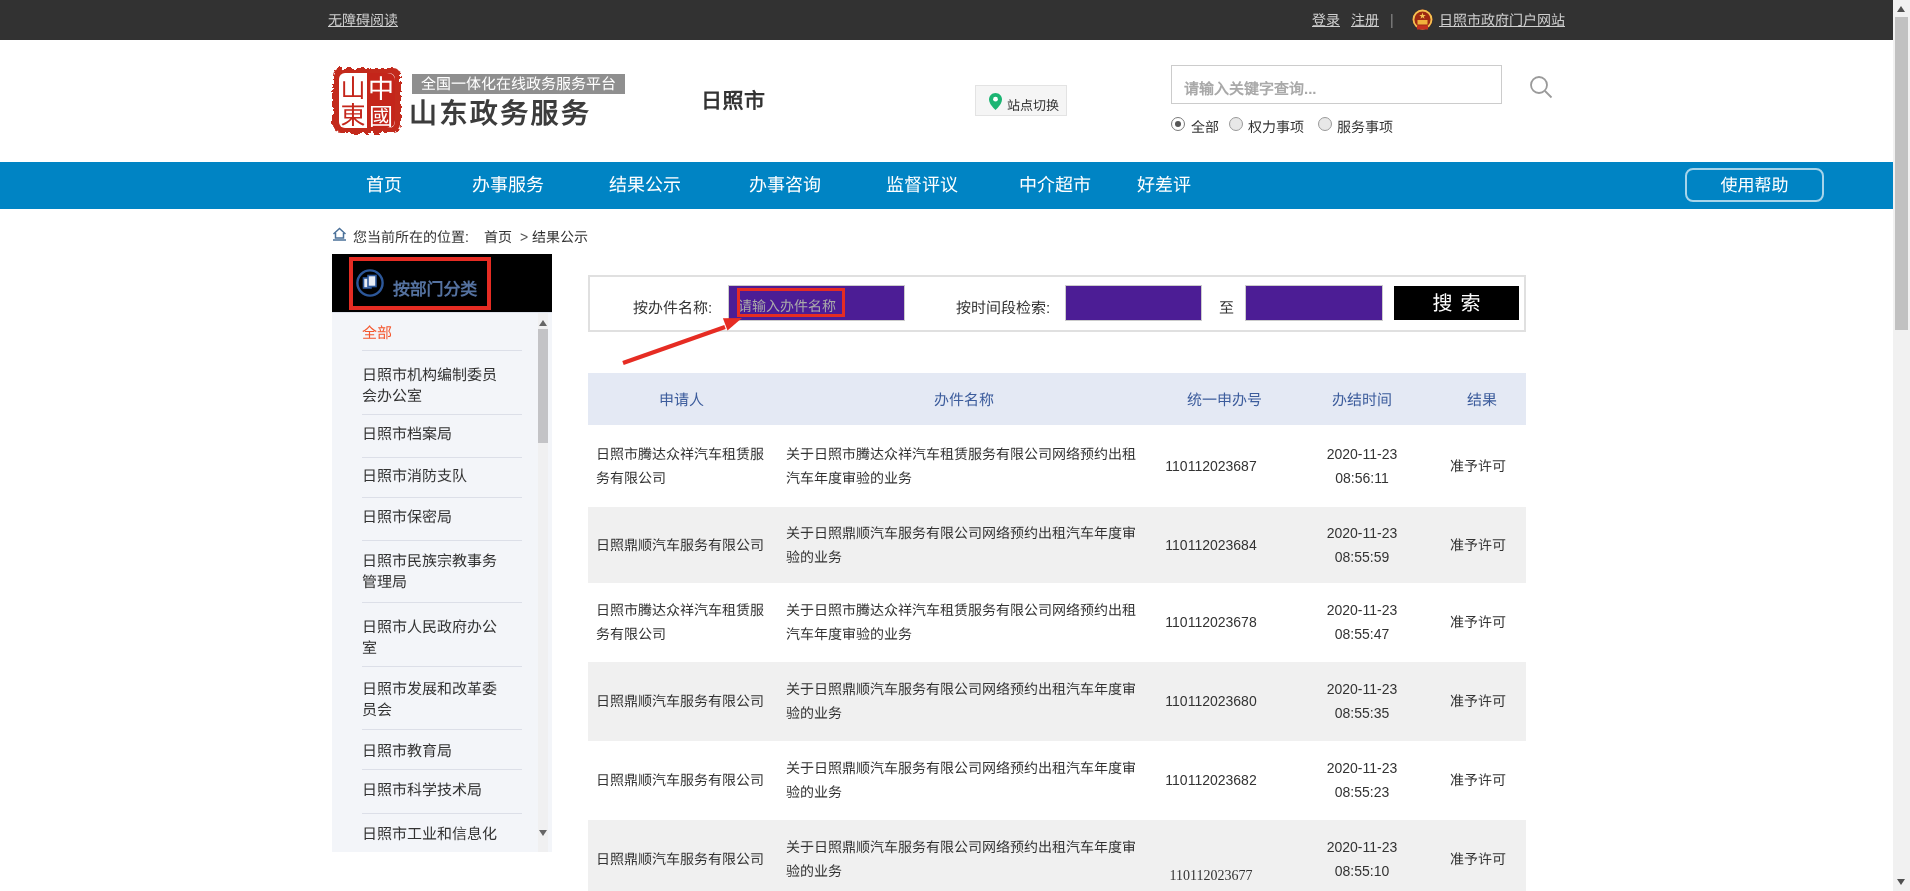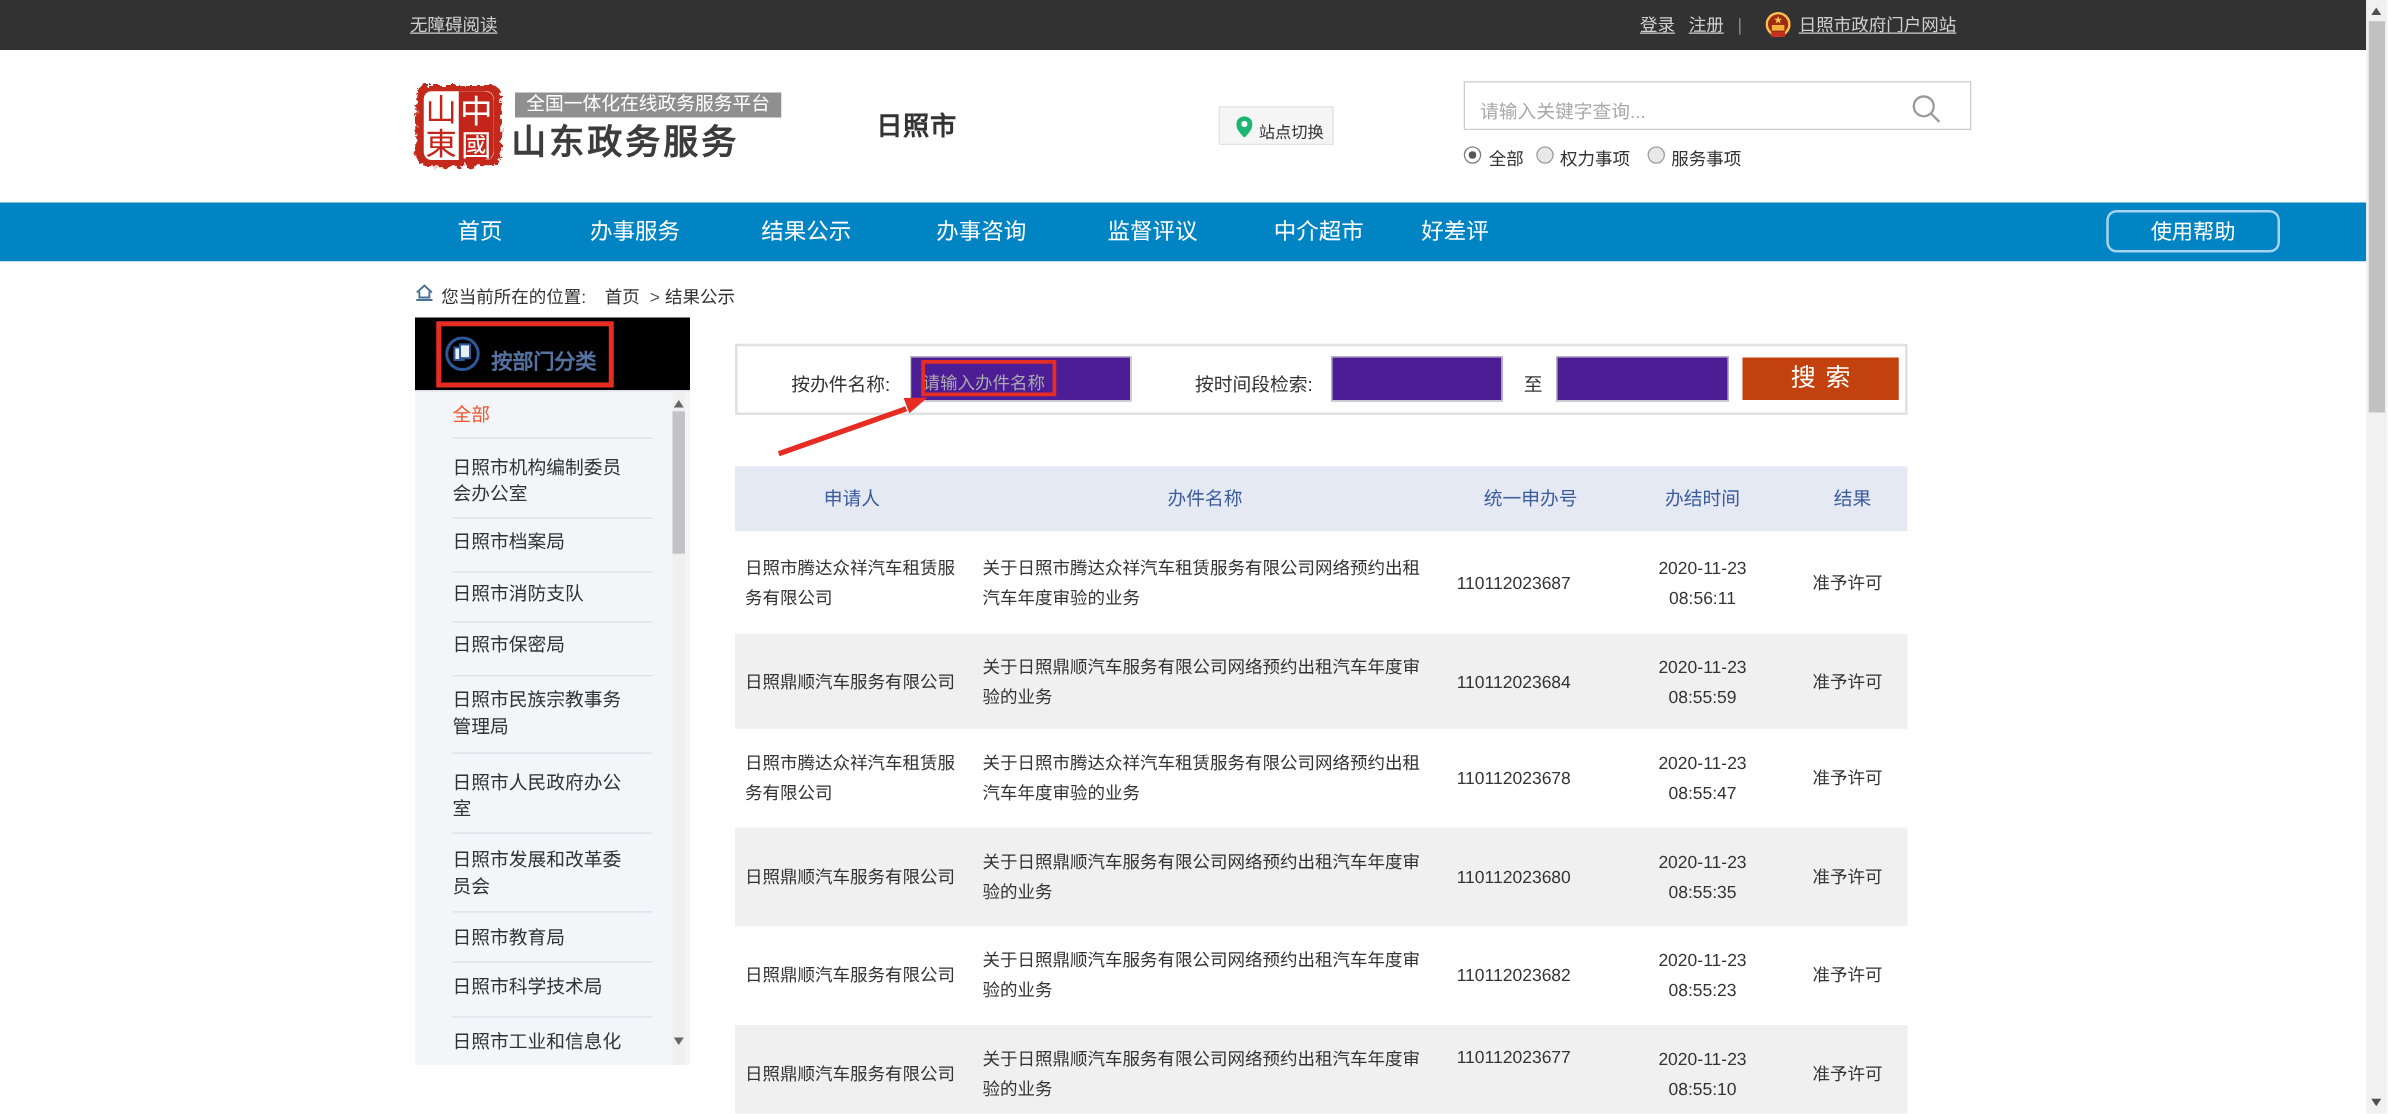--- a/index.html
+++ b/index.html
@@ -70,21 +70,21 @@
 <div class="abs" style="left:412px;top:74px;width:213px;height:20px;background:#8f8f8f;color:#fff;font-size:15px;text-align:center;line-height:20px;">全国一体化在线政务服务平台</div>
 <div class="abs" style="left:409px;top:95px;width:230px;font-size:28px;font-weight:bold;color:#3c3c3c;letter-spacing:2.4px;line-height:38px;white-space:nowrap;">山东政务服务</div>
 <div class="abs" style="left:701px;top:84px;font-size:21px;font-weight:bold;color:#333;letter-spacing:0.5px;">日照市</div>
 <div class="abs" style="left:975px;top:85px;width:92px;height:31px;background:#f5f5f5;border:1px solid #e3e3e3;">
   <svg class="abs" style="left:13px;top:7px;" width="13" height="17" viewBox="0 0 13 17">
         <path d="M6.5 0C2.9 0 0 2.9 0 6.5 0 11.4 6.5 17 6.5 17S13 11.4 13 6.5C13 2.9 10.1 0 6.5 0z" fill="#1cb573"></path>
         <circle cx="6.5" cy="6.2" r="2.4" fill="#fff"></circle>
       </svg>
   <span class="abs" style="left:31px;top:9px;font-size:13px;color:#333;">站点切换</span>
 </div>
-<div class="abs" style="left:1171px;top:65px;width:406px;height:39px;border:1px solid #ccc;">
+<div class="abs" style="left:1171px;top:65px;width:331px;height:39px;border:1px solid #ccc;font-weight:bold;">
   <span class="abs" style="left:12px;top:11px;font-size:15px;color:#a9a9a9;">请输入关键字查询...</span>
   <svg class="abs" style="left:357px;top:9px;" width="24" height="24" viewBox="0 0 24 24">
         <circle cx="10" cy="10" r="8" fill="none" stroke="#9a9a9a" stroke-width="1.8"></circle>
         <line x1="16" y1="16" x2="22.5" y2="22.5" stroke="#9a9a9a" stroke-width="1.8"></line>
       </svg>
 </div>
 <div class="abs" style="left:1171px;top:116px;height:16px;font-size:14px;color:#333;">
   <span class="abs" style="left:0;top:1px;width:14px;height:14px;border-radius:50%;border:1px solid #7a7a7a;background:#fff;"></span>
   <span class="abs" style="left:4px;top:5px;width:6px;height:6px;border-radius:50%;background:#565656;"></span>
   <span class="abs" style="left:20px;top:0;white-space:nowrap;">全部</span>
@@ -150,21 +150,21 @@
 
 <div class="abs" id="filterbox"></div>
 <span class="abs" style="left:633px;top:296px;font-size:15px;color:#333;">按办件名称:</span>
 <div class="abs inp" style="left:728px;width:177px;">
       <span class="abs" style="left:9px;top:9px;font-size:14px;color:#aaa;">请输入办件名称</span>
     </div>
 <span class="abs" style="left:956px;top:296px;font-size:15px;color:#333;">按时间段检索:</span>
 <div class="abs inp" style="left:1065px;width:137px;"></div>
 <span class="abs" style="left:1219px;top:296px;font-size:15px;color:#333;">至</span>
 <div class="abs inp" style="left:1245px;width:138px;"></div>
-<div class="abs" style="left:1394px;top:286px;width:125px;height:34px;background:#c2410c;color:#fff;font-size:20px;text-align:center;line-height:34px;letter-spacing:8px;text-indent:8px;">搜索</div>
+<div class="abs" style="left:1394px;top:286px;width:125px;height:34px;background:#000000;color:#fff;font-size:20px;text-align:center;line-height:34px;letter-spacing:8px;text-indent:8px;">搜索</div>
 
 <div class="abs" style="left:737px;top:288px;width:108px;height:29px;border:3.5px solid #e62c23;"></div>
 <svg class="abs" style="left:615px;top:310px;" width="135" height="60" viewBox="0 0 135 60">
   <line x1="8" y1="53" x2="110" y2="17" stroke="#e62c23" stroke-width="4.2"></line>
   <polygon points="127,8 112.5,20.5 107.9,8.3" fill="#e62c23"></polygon>
 </svg>
 
 <div class="abs" id="thead">
   <span class="hcell" style="left:71px;">申请人</span>
   <span class="hcell" style="left:346px;">办件名称</span>
@@ -201,21 +201,21 @@
 <div class="cell cc" style="left:1418px;top:689px;width:120px;">准予许可</div>
 
 <div class="cell" style="left:596px;top:768px;width:175px;">日照鼎顺汽车服务有限公司</div>
 <div class="cell" style="left:786px;top:756px;width:362px;">关于日照鼎顺汽车服务有限公司网络预约出租汽车年度审验的业务</div>
 <div class="cell cc" style="left:1131px;top:768px;width:160px;">110112023682</div>
 <div class="cell cc" style="left:1282px;top:756px;width:160px;">2020-11-23<br>08:55:23</div>
 <div class="cell cc" style="left:1418px;top:768px;width:120px;">准予许可</div>
 
 <div class="cell" style="left:596px;top:847px;width:175px;">日照鼎顺汽车服务有限公司</div>
 <div class="cell" style="left:786px;top:835px;width:362px;">关于日照鼎顺汽车服务有限公司网络预约出租汽车年度审验的业务</div>
-<div class="cell cc" style="left:1131px;top:833px;width:160px;">110112023677</div>
+<div class="cell cc" style="left:1131px;top:864px;width:160px;font-family:Liberation Serif, serif;">110112023677</div>
 <div class="cell cc" style="left:1282px;top:835px;width:160px;">2020-11-23<br>08:55:10</div>
 <div class="cell cc" style="left:1418px;top:847px;width:120px;">准予许可</div>
 
 <div class="abs" id="sb">
   <div class="sbarrow" style="top:6px;border-bottom:6px solid #505050;"></div>
   <div class="thumb"></div>
   <div class="sbarrow" style="top:879px;border-top:6px solid #505050;"></div>
 </div>
 </div>
 

